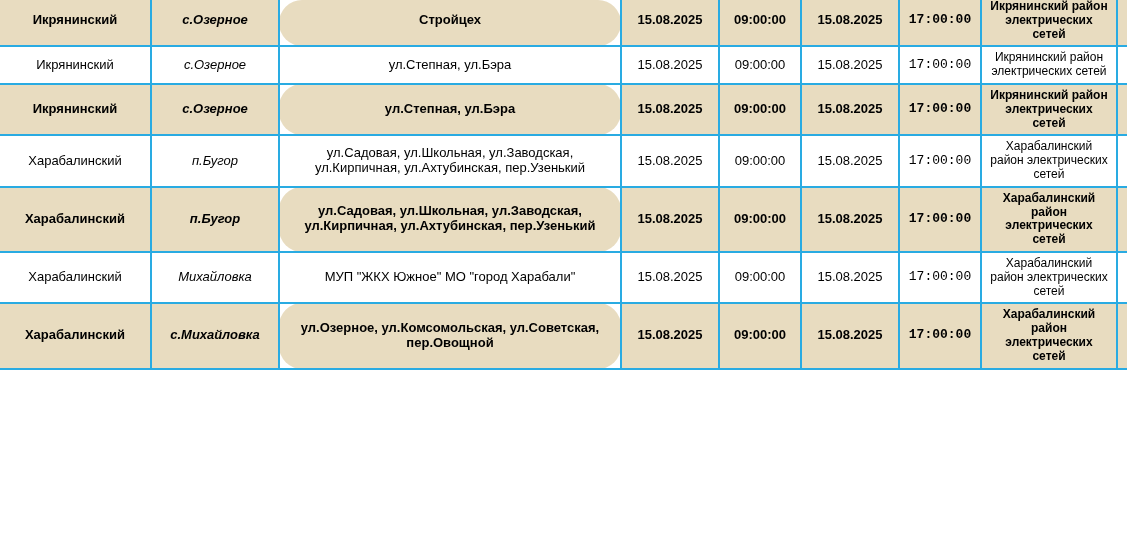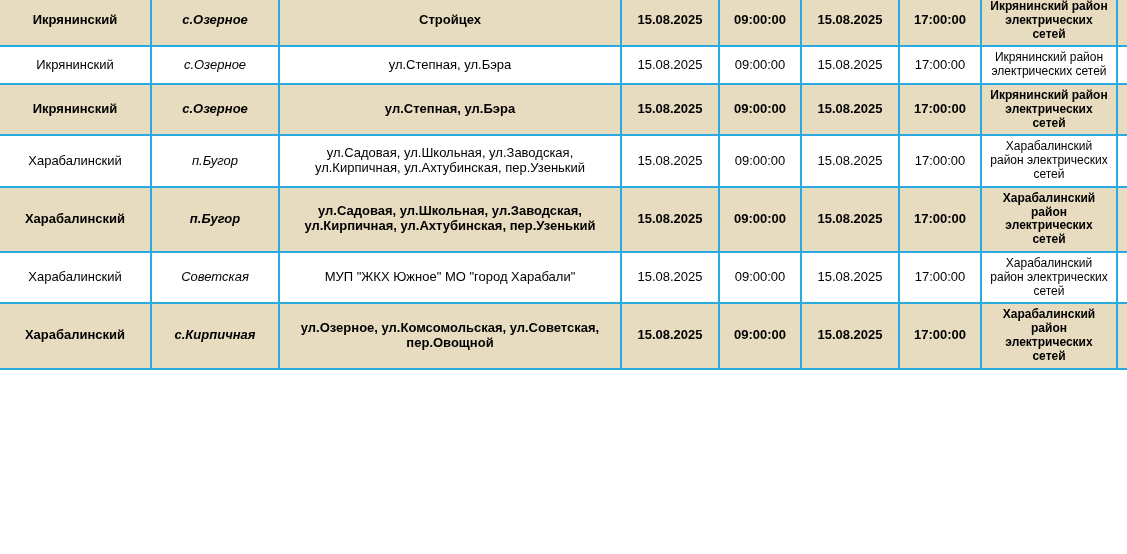--- a/index.html
+++ b/index.html
@@ -33,25 +33,25 @@
     background: #e8dcc0;
     font-weight: bold;
   }
   tr.row-even td {
     background: #ffffff;
     font-weight: normal;
   }
   
   .col-district { width: 138px; }
   .col-settlement { width: 114px; font-style: italic; }
-  .col-streets   { width: 328px; }
+  .col-streets   { width: 328px; border-radius: 23px; }
   .col-date-from { width: 84px; }
   .col-time-from { width: 68px; }
   .col-date-to   { width: 84px; }
-  .col-time-to   { width: 68px; }
+  .col-time-to   { width: 68px; font-family: Liberation Mono, monospace; }
   .col-network   { width: 122px; font-size: 12px; margin-top: 23px; }
   .col-company   { width: 125px; text-align: left; padding-left: 8px; }
   
   tr.first-row td { padding-top: 0; }
 </style>
 </head>
 <body>
 
 <table class="outage-table">
   <tbody>
@@ -105,32 +105,32 @@
         <td class="col-streets">ул.Садовая, ул.Школьная, ул.Заводская, ул.Кирпичная, ул.Ахтубинская, пер.Узенький</td>
         <td class="col-date-from">15.08.2025</td>
         <td class="col-time-from">09:00:00</td>
         <td class="col-date-to">15.08.2025</td>
         <td class="col-time-to">17:00:00</td>
         <td class="col-network">Харабалинский район электрических сетей</td>
         <td class="col-company">Астраханьэнерго</td>
       </tr>
       <tr class="row-even">
         <td class="col-district">Харабалинский</td>
-        <td class="col-settlement">Советская</td>
+        <td class="col-settlement">Михайловка</td>
         <td class="col-streets">МУП "ЖКХ Южное" МО "город Харабали"</td>
         <td class="col-date-from">15.08.2025</td>
         <td class="col-time-from">09:00:00</td>
         <td class="col-date-to">15.08.2025</td>
         <td class="col-time-to">17:00:00</td>
         <td class="col-network">Харабалинский район электрических сетей</td>
         <td class="col-company">Астраханьэнерго</td>
       </tr>
       <tr class="row-odd">
         <td class="col-district">Харабалинский</td>
-        <td class="col-settlement">с.Кирпичная</td>
+        <td class="col-settlement">с.Михайловка</td>
         <td class="col-streets">ул.Озерное, ул.Комсомольская, ул.Советская, пер.Овощной</td>
         <td class="col-date-from">15.08.2025</td>
         <td class="col-time-from">09:00:00</td>
         <td class="col-date-to">15.08.2025</td>
         <td class="col-time-to">17:00:00</td>
         <td class="col-network">Харабалинский район электрических сетей</td>
         <td class="col-company">Астраханьэнерго</td>
       </tr>
     </tbody>
 </table>

